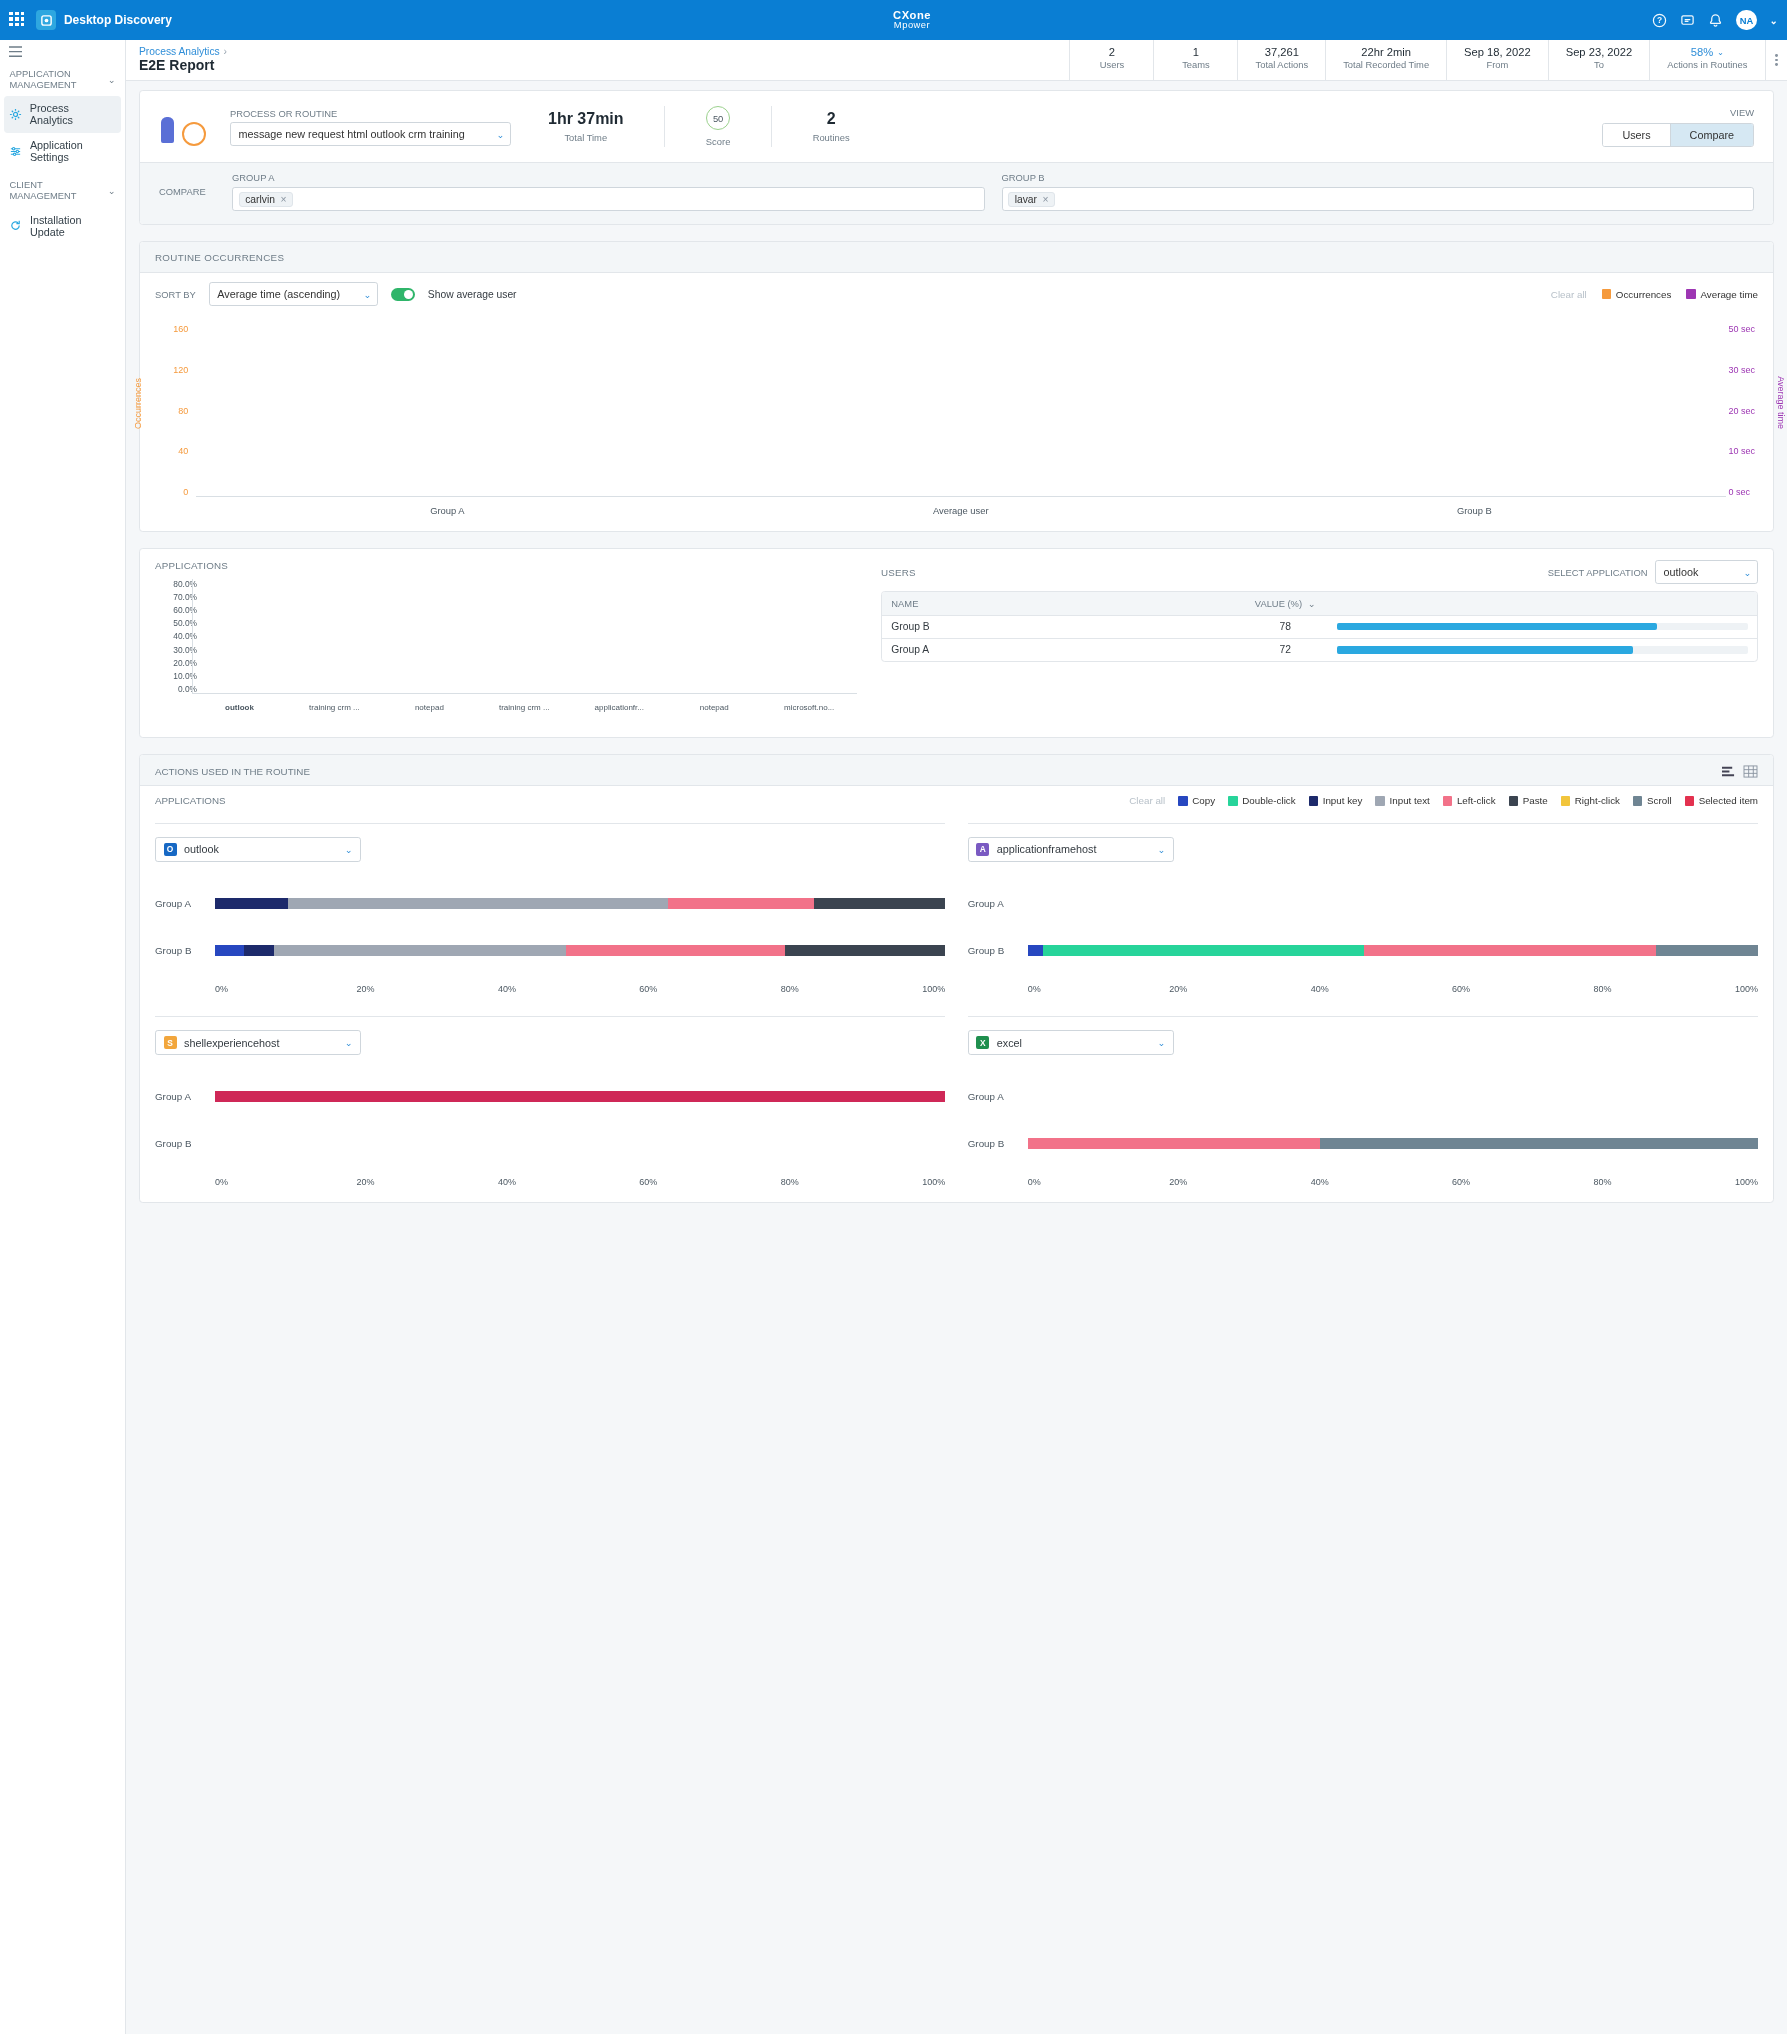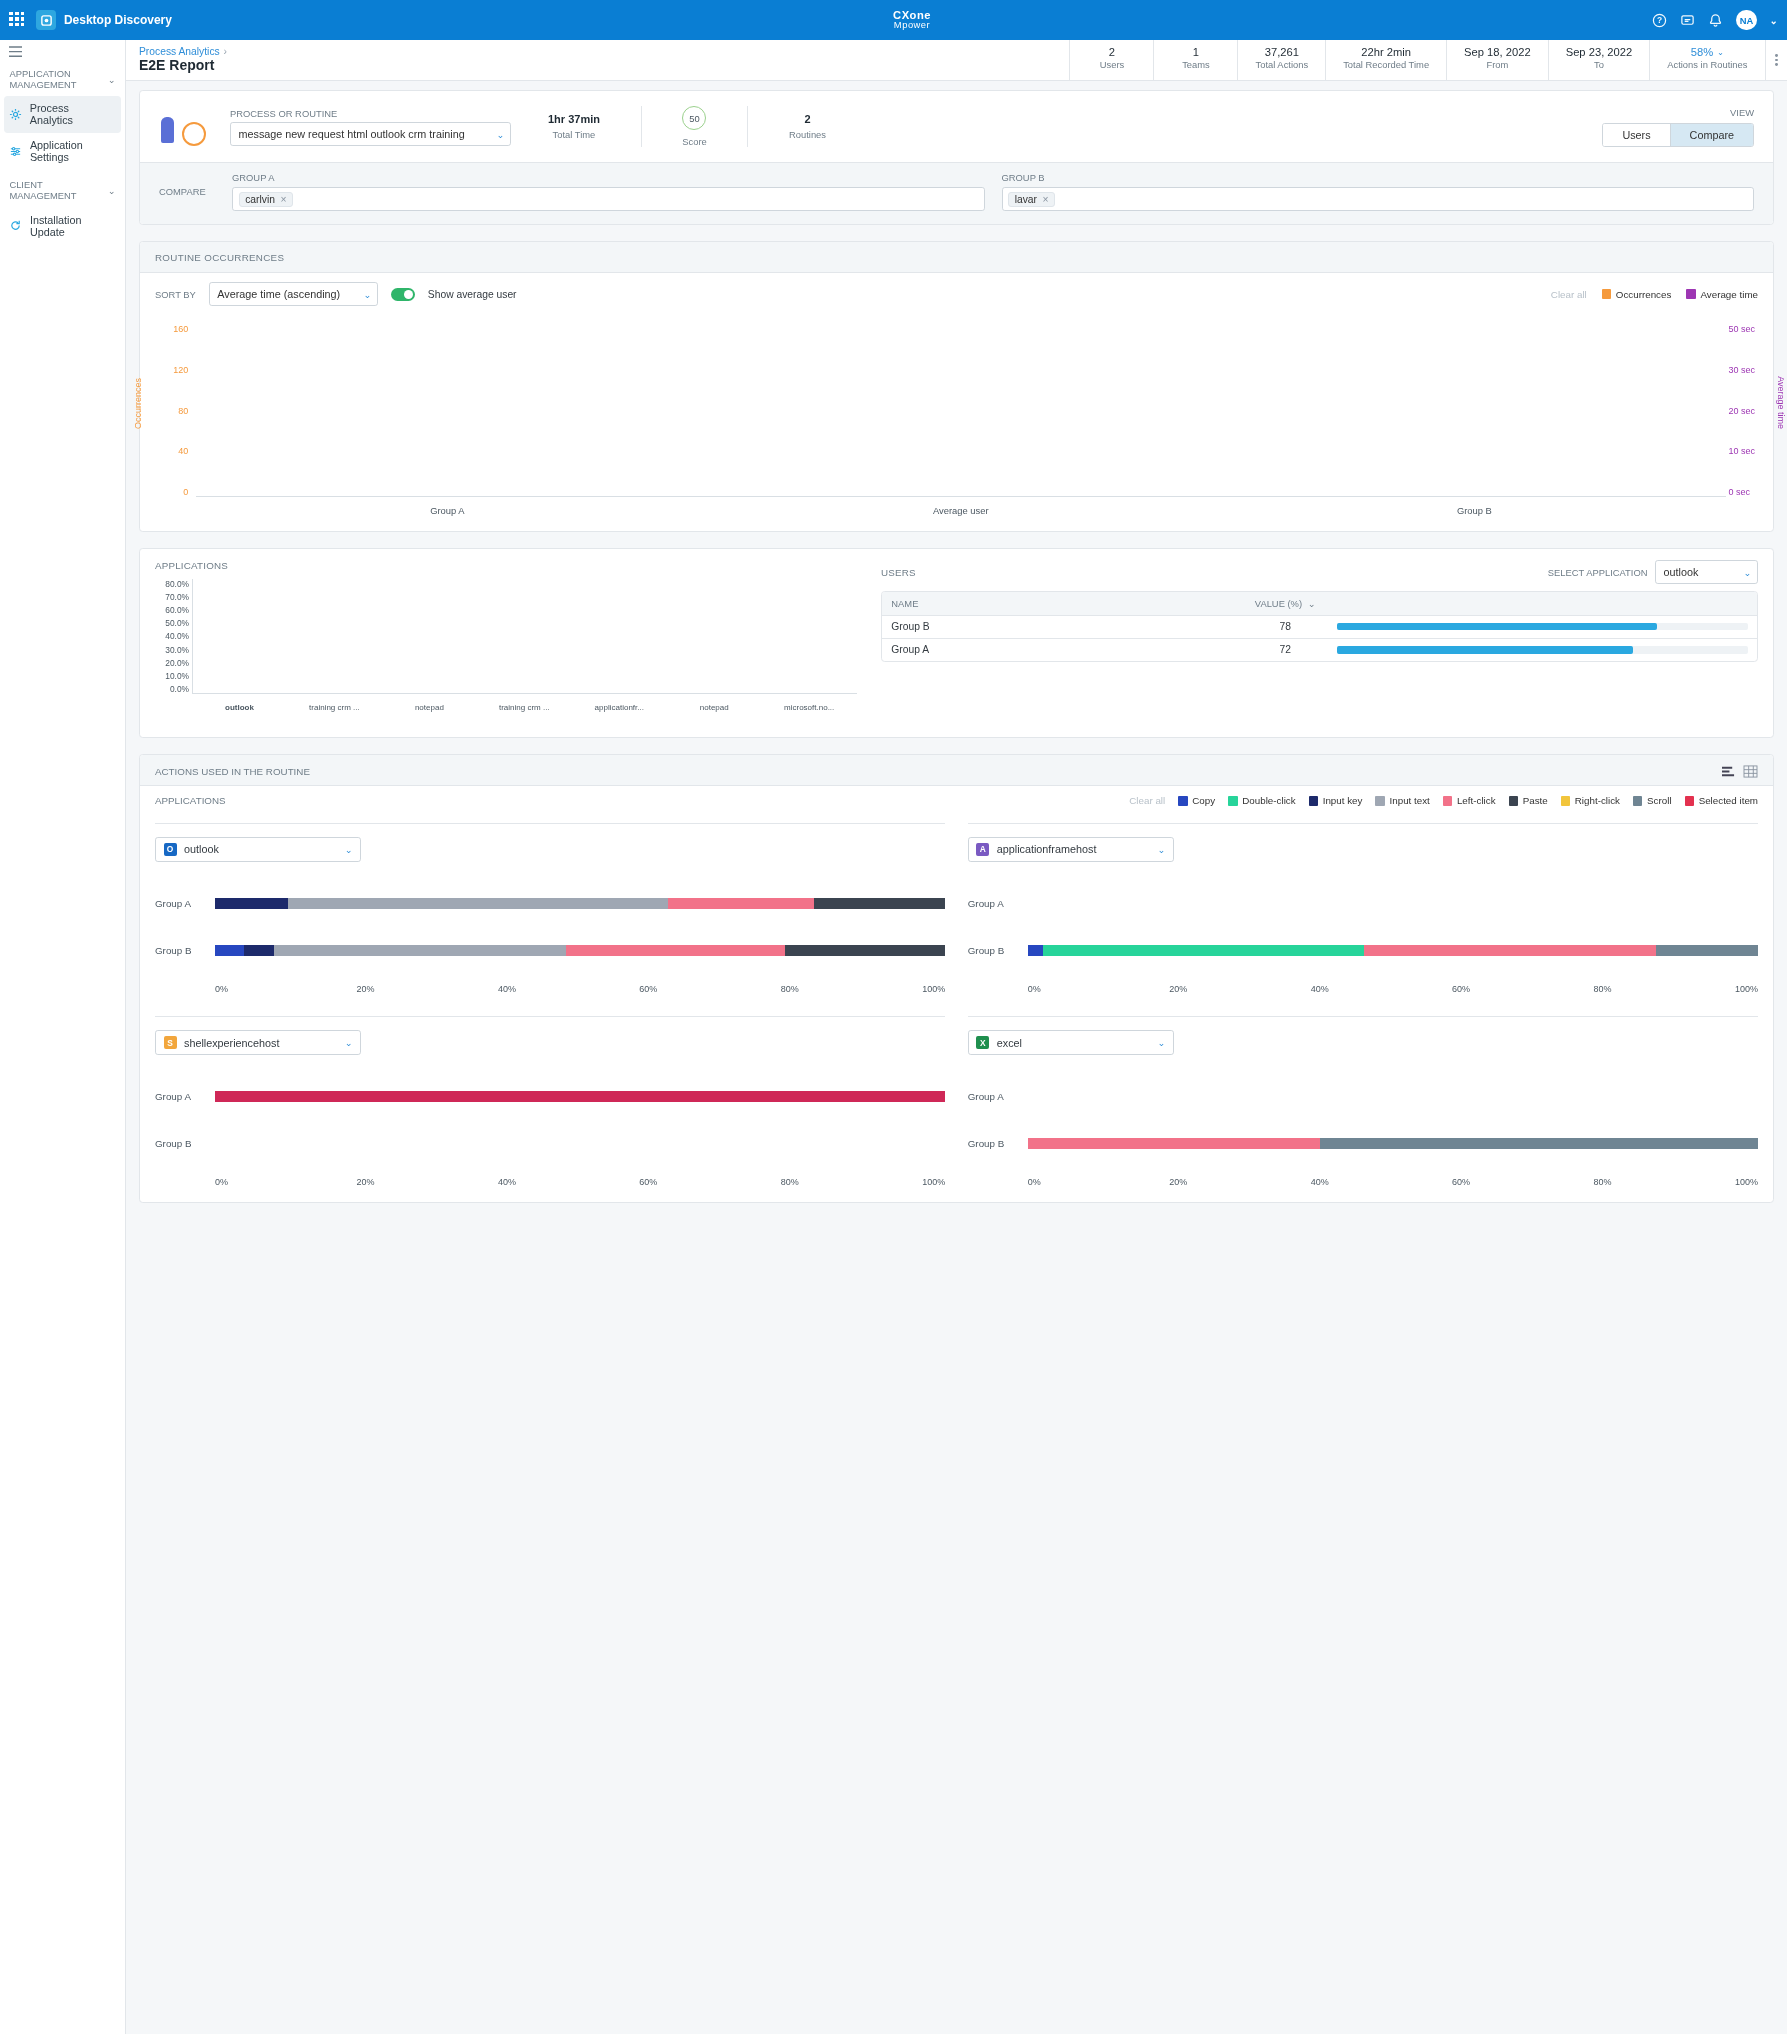--- a/index.html
+++ b/index.html
@@ -64,21 +64,21 @@
   
   .proc-row { display:flex; align-items:center; gap:24px; padding:15px 19px; }
   .proc-row .illus { width:47px; height:39px; position:relative; flex-shrink:0; }
   .proc-row .illus .person { width:13px; height:26px; background:#5a6fd6; border-radius:5.6px 5.6px 1.9px 1.9px; position:absolute; left:1.9px; bottom:3.7px; }
   .proc-row .illus .clock { width:24px; height:24px; border:2.8px solid var(--orange); border-radius:50%; position:absolute; right:0; bottom:0; background:#fff; }
   .proc-row .selector-col { flex:0 0 281px; }
   .proc-row .selector-col .lbl { font-size:9.4px; color:var(--muted); margin-bottom:3.7px; }
   .select-box { border:0.9px solid #cfd6dc; border-radius:2.8px; background:#fff; padding:4.7px 22.5px 4.7px 7.5px; position:relative; font-size:10.8px; color:#333; cursor:pointer; }
   .select-box .chev { position:absolute; right:5.6px; top:50%; transform:translateY(-50%); color:var(--link); font-size:9.4px; }
   .mini-stat { text-align:center; padding:0 13px; }
-  .mini-stat .v { font-size:11px; font-weight:600; color:#1f2a33; }
+  .mini-stat .v { font-size:16px; font-weight:600; color:#1f2a33; }
   .mini-stat .l { font-size:9.4px; color:var(--muted); margin-top:3.7px; }
   .score-badge { width:24px; height:24px; border:1.9px solid #9bd18d; border-radius:50%; display:flex; align-items:center; justify-content:center; font-size:9.4px; margin:0 auto; color:#4c5862; }
   .vsep { width:0.9px; background:var(--border); align-self: stretch; margin:0 3.7px; }
   .view-col { margin-left:auto; text-align:right; }
   .view-col .lbl { font-size:9.4px; color:var(--muted); margin-bottom:5.6px; }
   .view-toggle { display:flex; border-radius:2.8px; overflow:hidden; border:0.9px solid #cfd6dc; }
   .view-toggle button { border:none; background:#fff; padding:4.7px 19px; font-size:10.8px; color:#333; cursor:pointer; }
   .view-toggle button.active { background:#d6e8f3; }
   .view-toggle button + button { border-left:0.9px solid #cfd6dc; }
 
@@ -111,21 +111,21 @@
   .ro-chart .bar { width:20.6px; }
   .ro-chart .xlabels { position:absolute; left:56px; right:47px; bottom:15px; display:flex; justify-content:space-around; font-size:9.4px; color:#4c5862; }
 
   
   .apps-split { display:flex; gap:20.6px; padding:11.2px 15px 17px; }
   .apps-split .left-col { flex:0 0 44%; }
   .apps-split .right-col { flex:1; }
   .small-title { font-size:9.8px; color:var(--muted); margin-bottom:7.5px; letter-spacing:0.2px; }
 
   .app-chart { position:relative; height:141px; padding-left:37px; }
-  .app-chart .y { position:absolute; left:0; top:0; bottom:26px; width:34px; display:flex; flex-direction:column; justify-content:space-between; text-align:right; font-size:8.4px; color:#4c5862; }
+  .app-chart .y { position:absolute; left:8px; top:0; bottom:26px; width:34px; display:flex; flex-direction:column; justify-content:space-between; text-align:right; font-size:8.4px; color:#4c5862; }
   .app-chart .plot { position:absolute; left:37px; right:3.7px; top:0; bottom:26px; border-left:0.9px solid #d9dfe4; border-bottom:0.9px solid #d9dfe4; display:flex; align-items:flex-end; }
   .app-chart .col { flex:1; display:flex; justify-content:center; }
   .app-chart .bar { width:13px; }
   .app-chart .xl { position:absolute; left:37px; right:3.7px; bottom:7.5px; display:flex; font-size:8px; color:#4c5862; }
   .app-chart .xl span { flex:1; text-align:center; white-space:nowrap; overflow:hidden; text-overflow:ellipsis; }
 
   .users-head { display:flex; align-items:center; margin-bottom:7.5px; }
   .users-head .spacer { flex:1; }
   .users-head .sel-lbl { font-size:9.4px; color:var(--muted); margin-right:7.5px; }
   .user-table { border:0.9px solid var(--border); border-radius:3.7px; overflow:hidden; }

